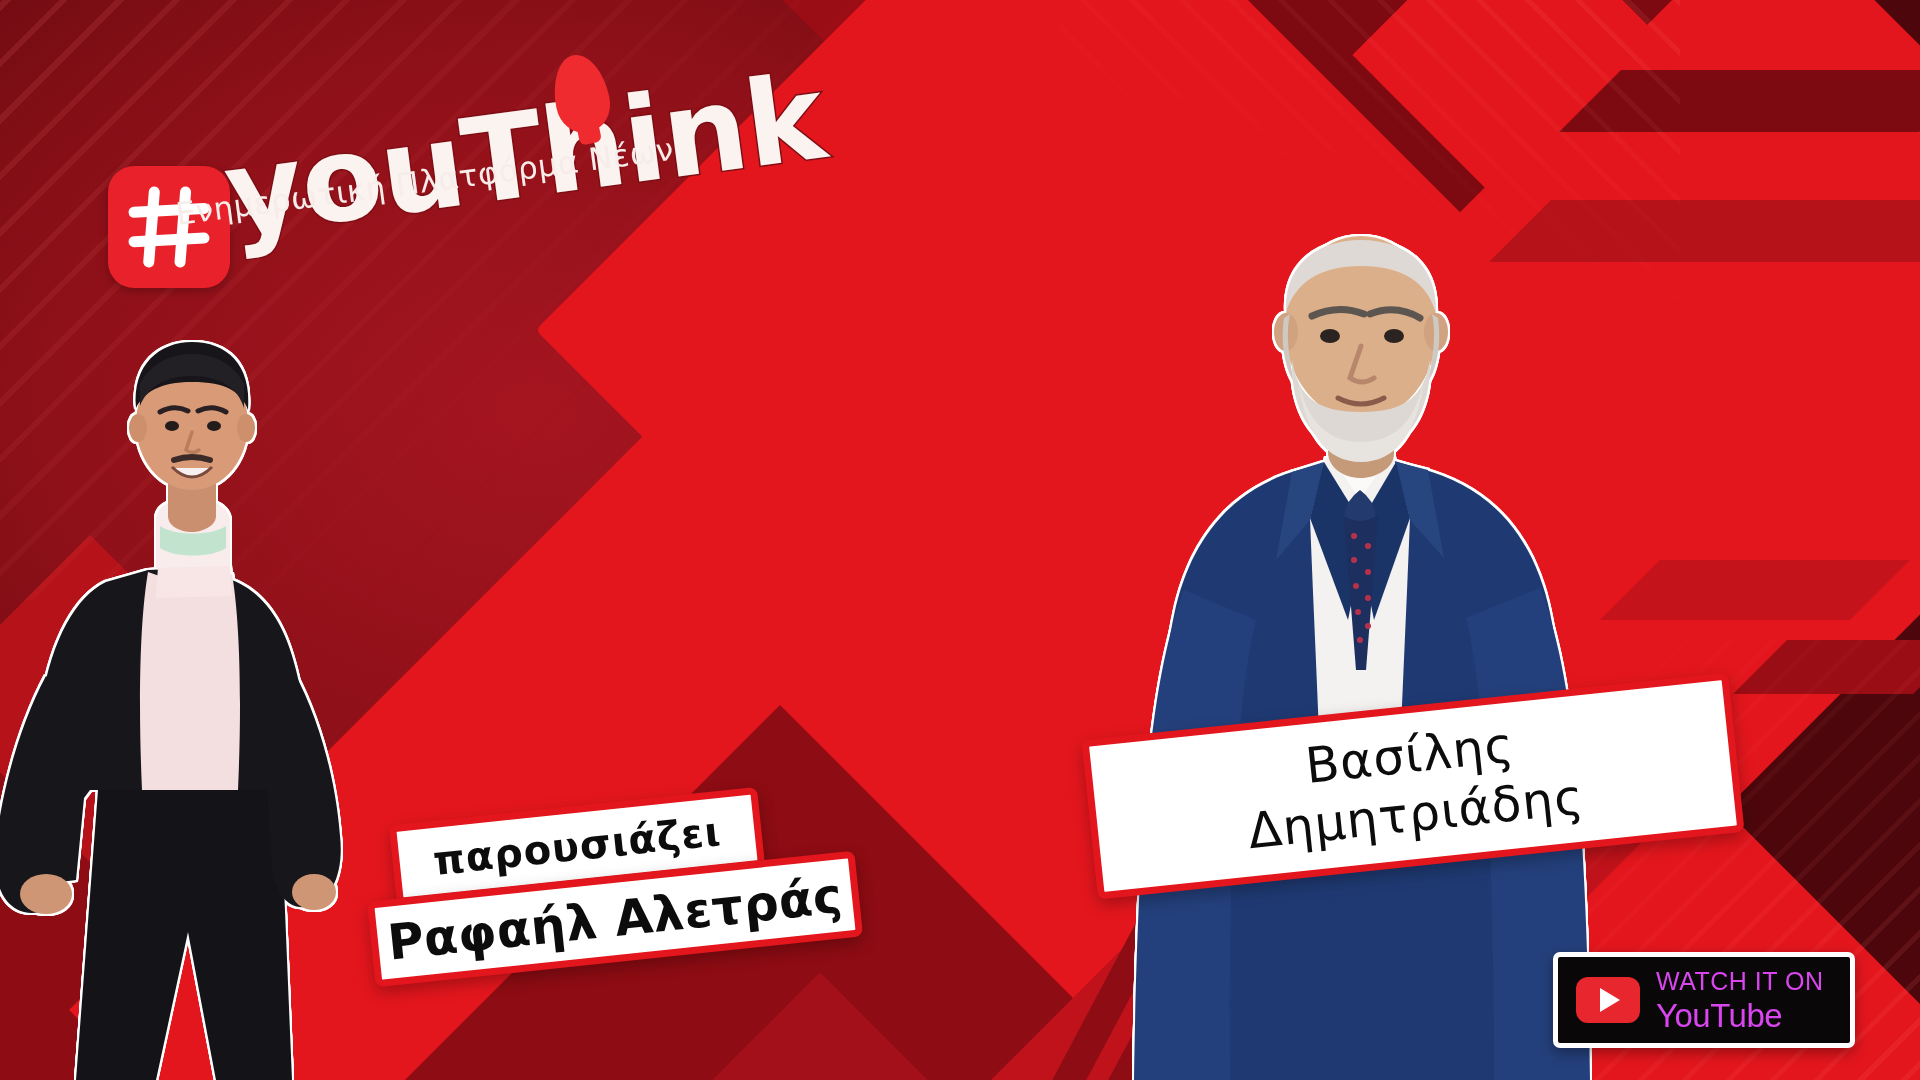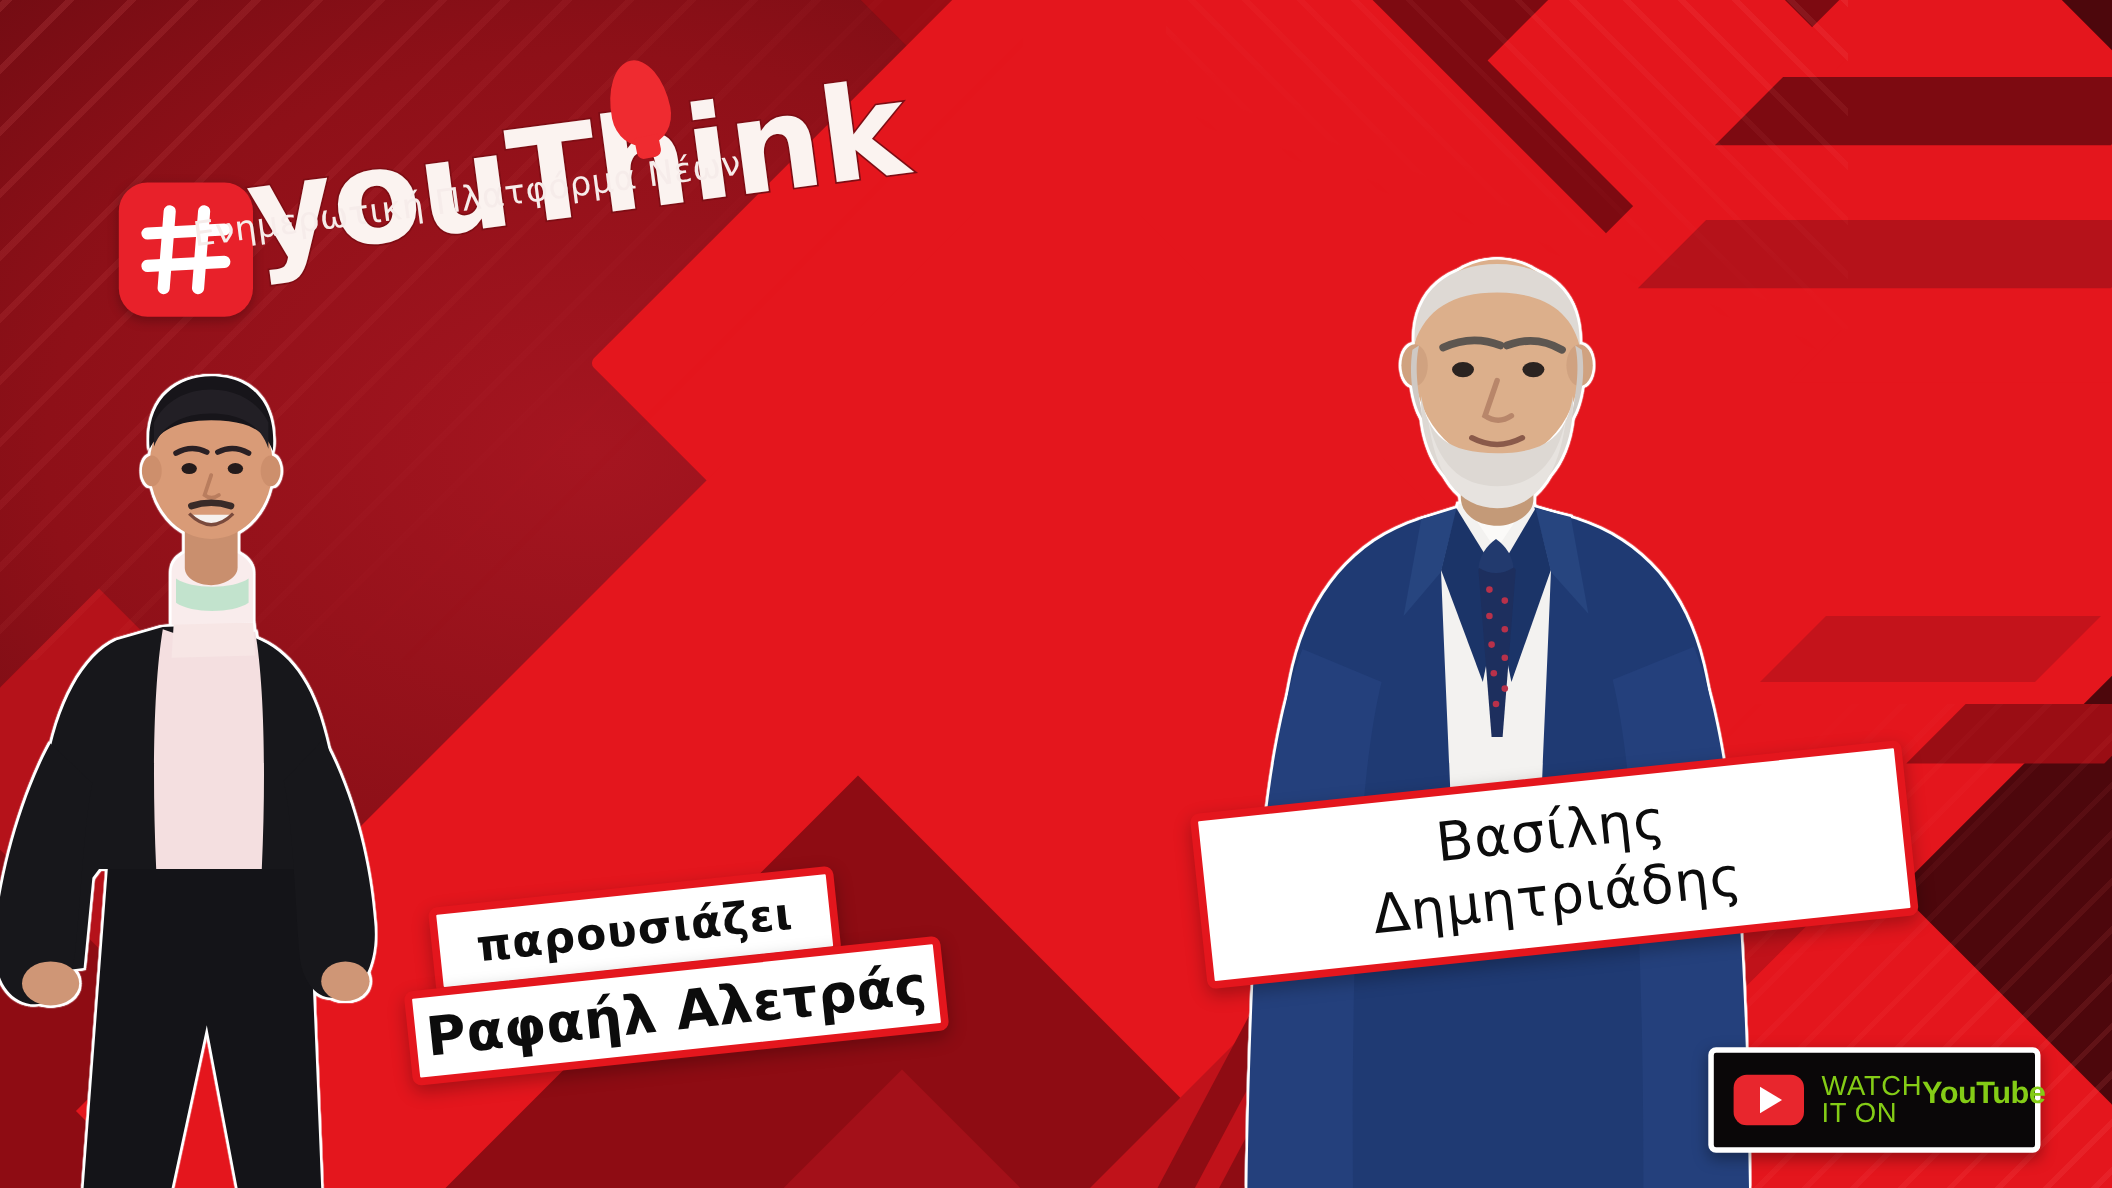--- a/index.html
+++ b/index.html
@@ -186,23 +186,23 @@
   }
   #yt-play {
     width:64px; height:46px; background:#e8262d; border-radius:12px;
     display:flex; align-items:center; justify-content:center; flex:none;
   }
   #yt-play .tri {
     width:0;height:0;border-left:20px solid #fff;
     border-top:12px solid transparent;border-bottom:12px solid transparent;
     margin-left:4px;
   }
-  #yt-text { display:flex; line-height:1; color:#84cc16; }
+  #yt-text { display:flex; flex-direction:column; line-height:1; color:#d946ef; }
   #yt-top { font-size:25px; font-weight:400; letter-spacing:.5px; }
-  #yt-bottom { font-size:28px; font-weight:700; letter-spacing:-.5px; margin-top:5px; }
+  #yt-bottom { font-size:33px; font-weight:400; letter-spacing:-.5px; margin-top:5px; }
 </style>
 </head>
 <body>
 
 <div id="stage">
 
   <div class="bg-layer">
 
     <div class="shape wedge-tr-dark"></div>
     <div class="shape wedge-tr"></div>

